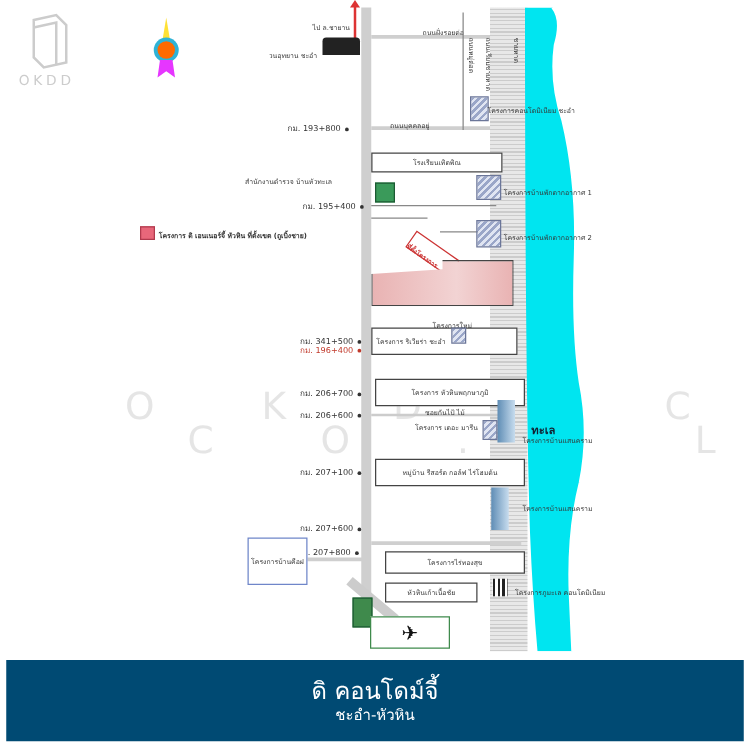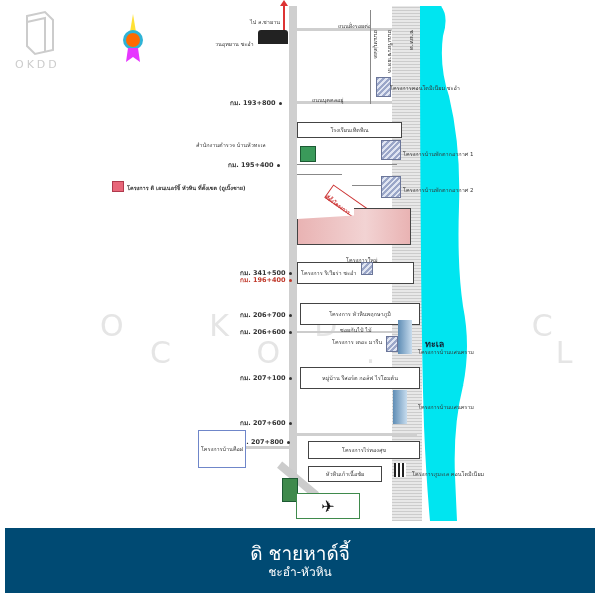--- a/index.html
+++ b/index.html
@@ -1,19 +1,19 @@
 <!DOCTYPE html>
 <html><head>
 <meta charset="utf-8">
 <style>
   html, body { margin:0; padding:0; }
   body { width:600px; height:600px; background:#ffffff; position:relative; overflow:hidden;
          font-family: "DejaVu Sans", sans-serif; color:#222; }
   .abs { position:absolute; }
-  .km { position:absolute; font-size:6.5px; color:#333; white-space:nowrap; font-weight:bold; }
+  .km { position:absolute; font-size:6.5px; color:#333; white-space:nowrap; font-weight:normal; }
   .km.red { color:#c0392b; }
   .km .dot { display:inline-block; width:3px; height:3px; background:#333; border-radius:50%; margin-left:3px; vertical-align:middle; }
   .km.red .dot { background:#c0392b; }
   .lbl { position:absolute; font-size:5.5px; color:#333; white-space:nowrap; }
   .boxlbl { position:absolute; border:1.2px solid #444; background:#fff; font-size:5.5px; color:#333;
             display:flex; align-items:center; justify-content:center; white-space:nowrap; }
   .bldg { position:absolute; background:repeating-linear-gradient(135deg,#9aa6c8 0 2px,#e0e5f2 2px 4px); border:1px solid #6b7699; }
   .road-v { position:absolute; background:#cfcfcf; }
   .road-h { position:absolute; background:#cfcfcf; }
   .line { position:absolute; background:#888; }
@@ -64,21 +64,21 @@
 <div class="lbl" style="left:408px;top:30px;writing-mode:vertical-rl;">ชายหาด</div>
 
 <div class="lbl" style="left:250px;top:18px;">ไป ล.ชายาน</div>
 <div class="abs" style="left:258px;top:30px;width:30px;height:14px;background:#222;border-radius:3px 3px 0 0;"></div>
 <div class="lbl" style="left:215px;top:40px;">วนอุทยาน ชะอำ</div>
 
 <div class="bldg" style="left:376px;top:77px;width:13px;height:18px;"></div>
 <div class="lbl" style="left:390px;top:84px;">โครงการคอนโดมิเนียม ชะอำ</div>
 
 <div class="km" style="left:230px;top:98px;"><span>กม. 193+800</span><span class="dot"></span></div>
-<div class="km" style="left:228px;top:160px;"><span>กม. 195+400</span><span class="dot"></span></div>
+<div class="km" style="left:242px;top:160px;"><span>กม. 195+400</span><span class="dot"></span></div>
 <div class="km red" style="left:240px;top:235px;margin-top:40px;"><span>กม. 196+400</span><span class="dot"></span></div>
 <div class="km" style="left:240px;top:268px;"><span>กม. 341+500</span><span class="dot"></span></div>
 <div class="km" style="left:240px;top:310px;"><span>กม. 206+700</span><span class="dot"></span></div>
 <div class="km" style="left:240px;top:327px;text-align:right;"><span>กม. 206+600</span><span class="dot"></span></div>
 <div class="km" style="left:240px;top:373px;text-align:center;"><span>กม. 207+100</span><span class="dot"></span></div>
 <div class="km" style="left:240px;top:418px;"><span>กม. 207+600</span><span class="dot"></span></div>
 <div class="km" style="left:238px;top:437px;"><span>กม. 207+800</span><span class="dot"></span></div>
 
 <div class="boxlbl" style="left:297px;top:122px;width:103px;height:14px;">
     <span>โรงเรียนเทิดพิณ</span>
@@ -139,15 +139,15 @@
 <div class="abs" style="left:394px;top:463px;width:12px;height:14px;background:repeating-linear-gradient(90deg,#222 0 2px,#fff 2px 4px);"></div>
 <div class="lbl" style="left:412px;top:470px;">โครงการภูมะเล คอนโดมิเนียม</div>
 
 <div class="abs" style="left:274px;top:476px;width:48px;height:8px;background:#ccc;transform:rotate(40deg);"></div>
 <div class="abs" style="left:282px;top:478px;width:14px;height:22px;background:#3f8a4c;border:1px solid #1c5a33;"></div>
 <div class="abs" style="left:296px;top:493px;width:62px;height:24px;border:1.2px solid #3f8a4c;background:#fff;display:flex;align-items:center;justify-content:center;">
   <span style="font-size:16px;color:#111;">✈</span>
 </div>
 
 <div class="footer">
-  <div class="t1">ดิ ชายหาด์จี้</div>
+  <div class="t1">ดิ คอนโดม์จี้</div>
   <div class="t2">ชะอำ-หัวหิน</div>
 </div>
 
 </body></html>

